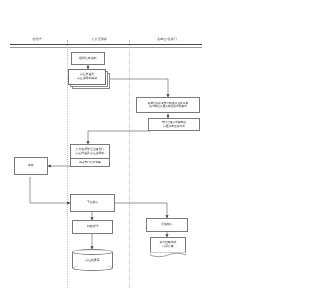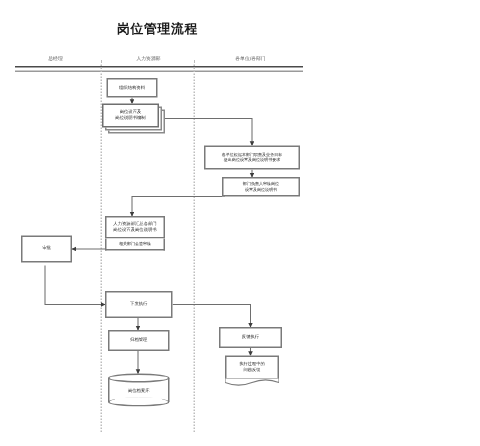--- a/index.html
+++ b/index.html
@@ -125,21 +125,20 @@
     padding:1px 1px 2px 1px;
   }
 
   svg.wires{position:absolute;left:0;top:0;width:210px;height:297px;pointer-events:none;}
 </style>
 </head>
 <body>
 
 <div id="canvas">
 
-  <div class="title">岗位管理流程</div>
 
   <div class="hdr" style="left:8px;top:37px;width:58px;">总经理</div>
   <div class="hdr" style="left:70px;top:37px;width:58px;">人力资源部</div>
   <div class="hdr" style="left:132px;top:37px;width:70px;">各单位/各部门</div>
 
   <div class="rule" style="left:10px;top:44px;width:192px;"></div>
   <div class="rule" style="left:10px;top:47px;width:192px;height:1px;background:#9a9a9a;"></div>
 
   <div class="lane" style="left:67px;top:40px;height:248px;"></div>
   <div class="lane" style="left:129px;top:40px;height:248px;"></div>

